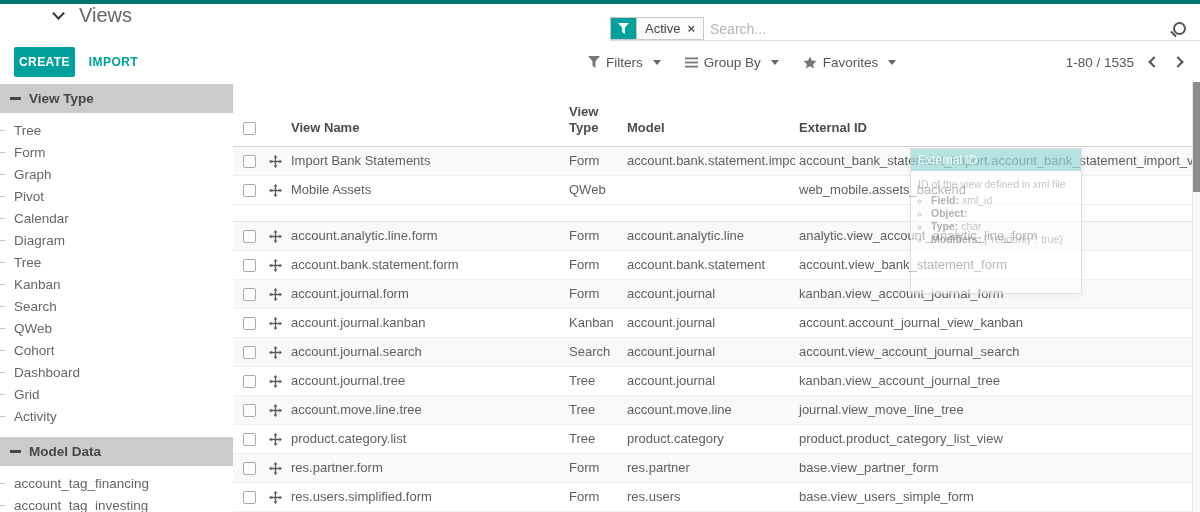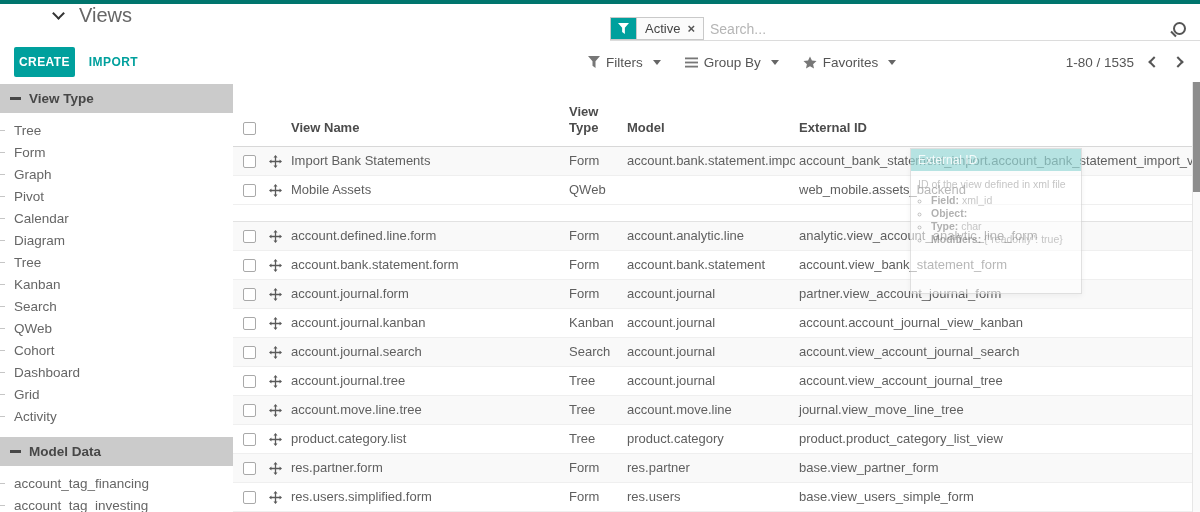--- a/index.html
+++ b/index.html
@@ -235,21 +235,21 @@
             <td></td>
             <td></td>
             <td></td>
             <td></td>
           </tr>
           <tr class="shaded">
             <td class="cb-cell"><span class="checkbox"></span></td>
             <td class="handle-cell"><svg width="13" height="13" viewBox="0 0 16 16" fill="#5a5a5a">
                 <path d="M8 0 L10.5 3 H8.8 V7.2 H13 V5.5 L16 8 L13 10.5 V8.8 H8.8 V13 H10.5 L8 16 L5.5 13 H7.2 V8.8 H3 V10.5 L0 8 L3 5.5 V7.2 H7.2 V3 H5.5 Z"></path>
               </svg></td>
-            <td>account.defined.line.form</td>
+            <td>account.analytic.line.form</td>
             <td>Form</td>
             <td>account.analytic.line</td>
             <td>analytic.view_account_analytic_line_form</td>
           </tr>
           <tr>
             <td class="cb-cell"><span class="checkbox"></span></td>
             <td class="handle-cell"><svg width="13" height="13" viewBox="0 0 16 16" fill="#5a5a5a">
                 <path d="M8 0 L10.5 3 H8.8 V7.2 H13 V5.5 L16 8 L13 10.5 V8.8 H8.8 V13 H10.5 L8 16 L5.5 13 H7.2 V8.8 H3 V10.5 L0 8 L3 5.5 V7.2 H7.2 V3 H5.5 Z"></path>
               </svg></td>
             <td>account.bank.statement.form</td>
@@ -258,21 +258,21 @@
             <td>account.view_bank_statement_form</td>
           </tr>
           <tr class="shaded">
             <td class="cb-cell"><span class="checkbox"></span></td>
             <td class="handle-cell"><svg width="13" height="13" viewBox="0 0 16 16" fill="#5a5a5a">
                 <path d="M8 0 L10.5 3 H8.8 V7.2 H13 V5.5 L16 8 L13 10.5 V8.8 H8.8 V13 H10.5 L8 16 L5.5 13 H7.2 V8.8 H3 V10.5 L0 8 L3 5.5 V7.2 H7.2 V3 H5.5 Z"></path>
               </svg></td>
             <td>account.journal.form</td>
             <td>Form</td>
             <td>account.journal</td>
-            <td>partner.view_account_journal_form</td>
+            <td>kanban.view_account_journal_form</td>
           </tr>
           <tr>
             <td class="cb-cell"><span class="checkbox"></span></td>
             <td class="handle-cell"><svg width="13" height="13" viewBox="0 0 16 16" fill="#5a5a5a">
                 <path d="M8 0 L10.5 3 H8.8 V7.2 H13 V5.5 L16 8 L13 10.5 V8.8 H8.8 V13 H10.5 L8 16 L5.5 13 H7.2 V8.8 H3 V10.5 L0 8 L3 5.5 V7.2 H7.2 V3 H5.5 Z"></path>
               </svg></td>
             <td>account.journal.kanban</td>
             <td>Kanban</td>
             <td>account.journal</td>
             <td>account.account_journal_view_kanban</td>
@@ -288,21 +288,21 @@
             <td>account.view_account_journal_search</td>
           </tr>
           <tr>
             <td class="cb-cell"><span class="checkbox"></span></td>
             <td class="handle-cell"><svg width="13" height="13" viewBox="0 0 16 16" fill="#5a5a5a">
                 <path d="M8 0 L10.5 3 H8.8 V7.2 H13 V5.5 L16 8 L13 10.5 V8.8 H8.8 V13 H10.5 L8 16 L5.5 13 H7.2 V8.8 H3 V10.5 L0 8 L3 5.5 V7.2 H7.2 V3 H5.5 Z"></path>
               </svg></td>
             <td>account.journal.tree</td>
             <td>Tree</td>
             <td>account.journal</td>
-            <td>account.view_account_journal_tree</td>
+            <td>kanban.view_account_journal_tree</td>
           </tr>
           <tr class="shaded">
             <td class="cb-cell"><span class="checkbox"></span></td>
             <td class="handle-cell"><svg width="13" height="13" viewBox="0 0 16 16" fill="#5a5a5a">
                 <path d="M8 0 L10.5 3 H8.8 V7.2 H13 V5.5 L16 8 L13 10.5 V8.8 H8.8 V13 H10.5 L8 16 L5.5 13 H7.2 V8.8 H3 V10.5 L0 8 L3 5.5 V7.2 H7.2 V3 H5.5 Z"></path>
               </svg></td>
             <td>account.move.line.tree</td>
             <td>Tree</td>
             <td>account.move.line</td>
             <td>journal.view_move_line_tree</td>

